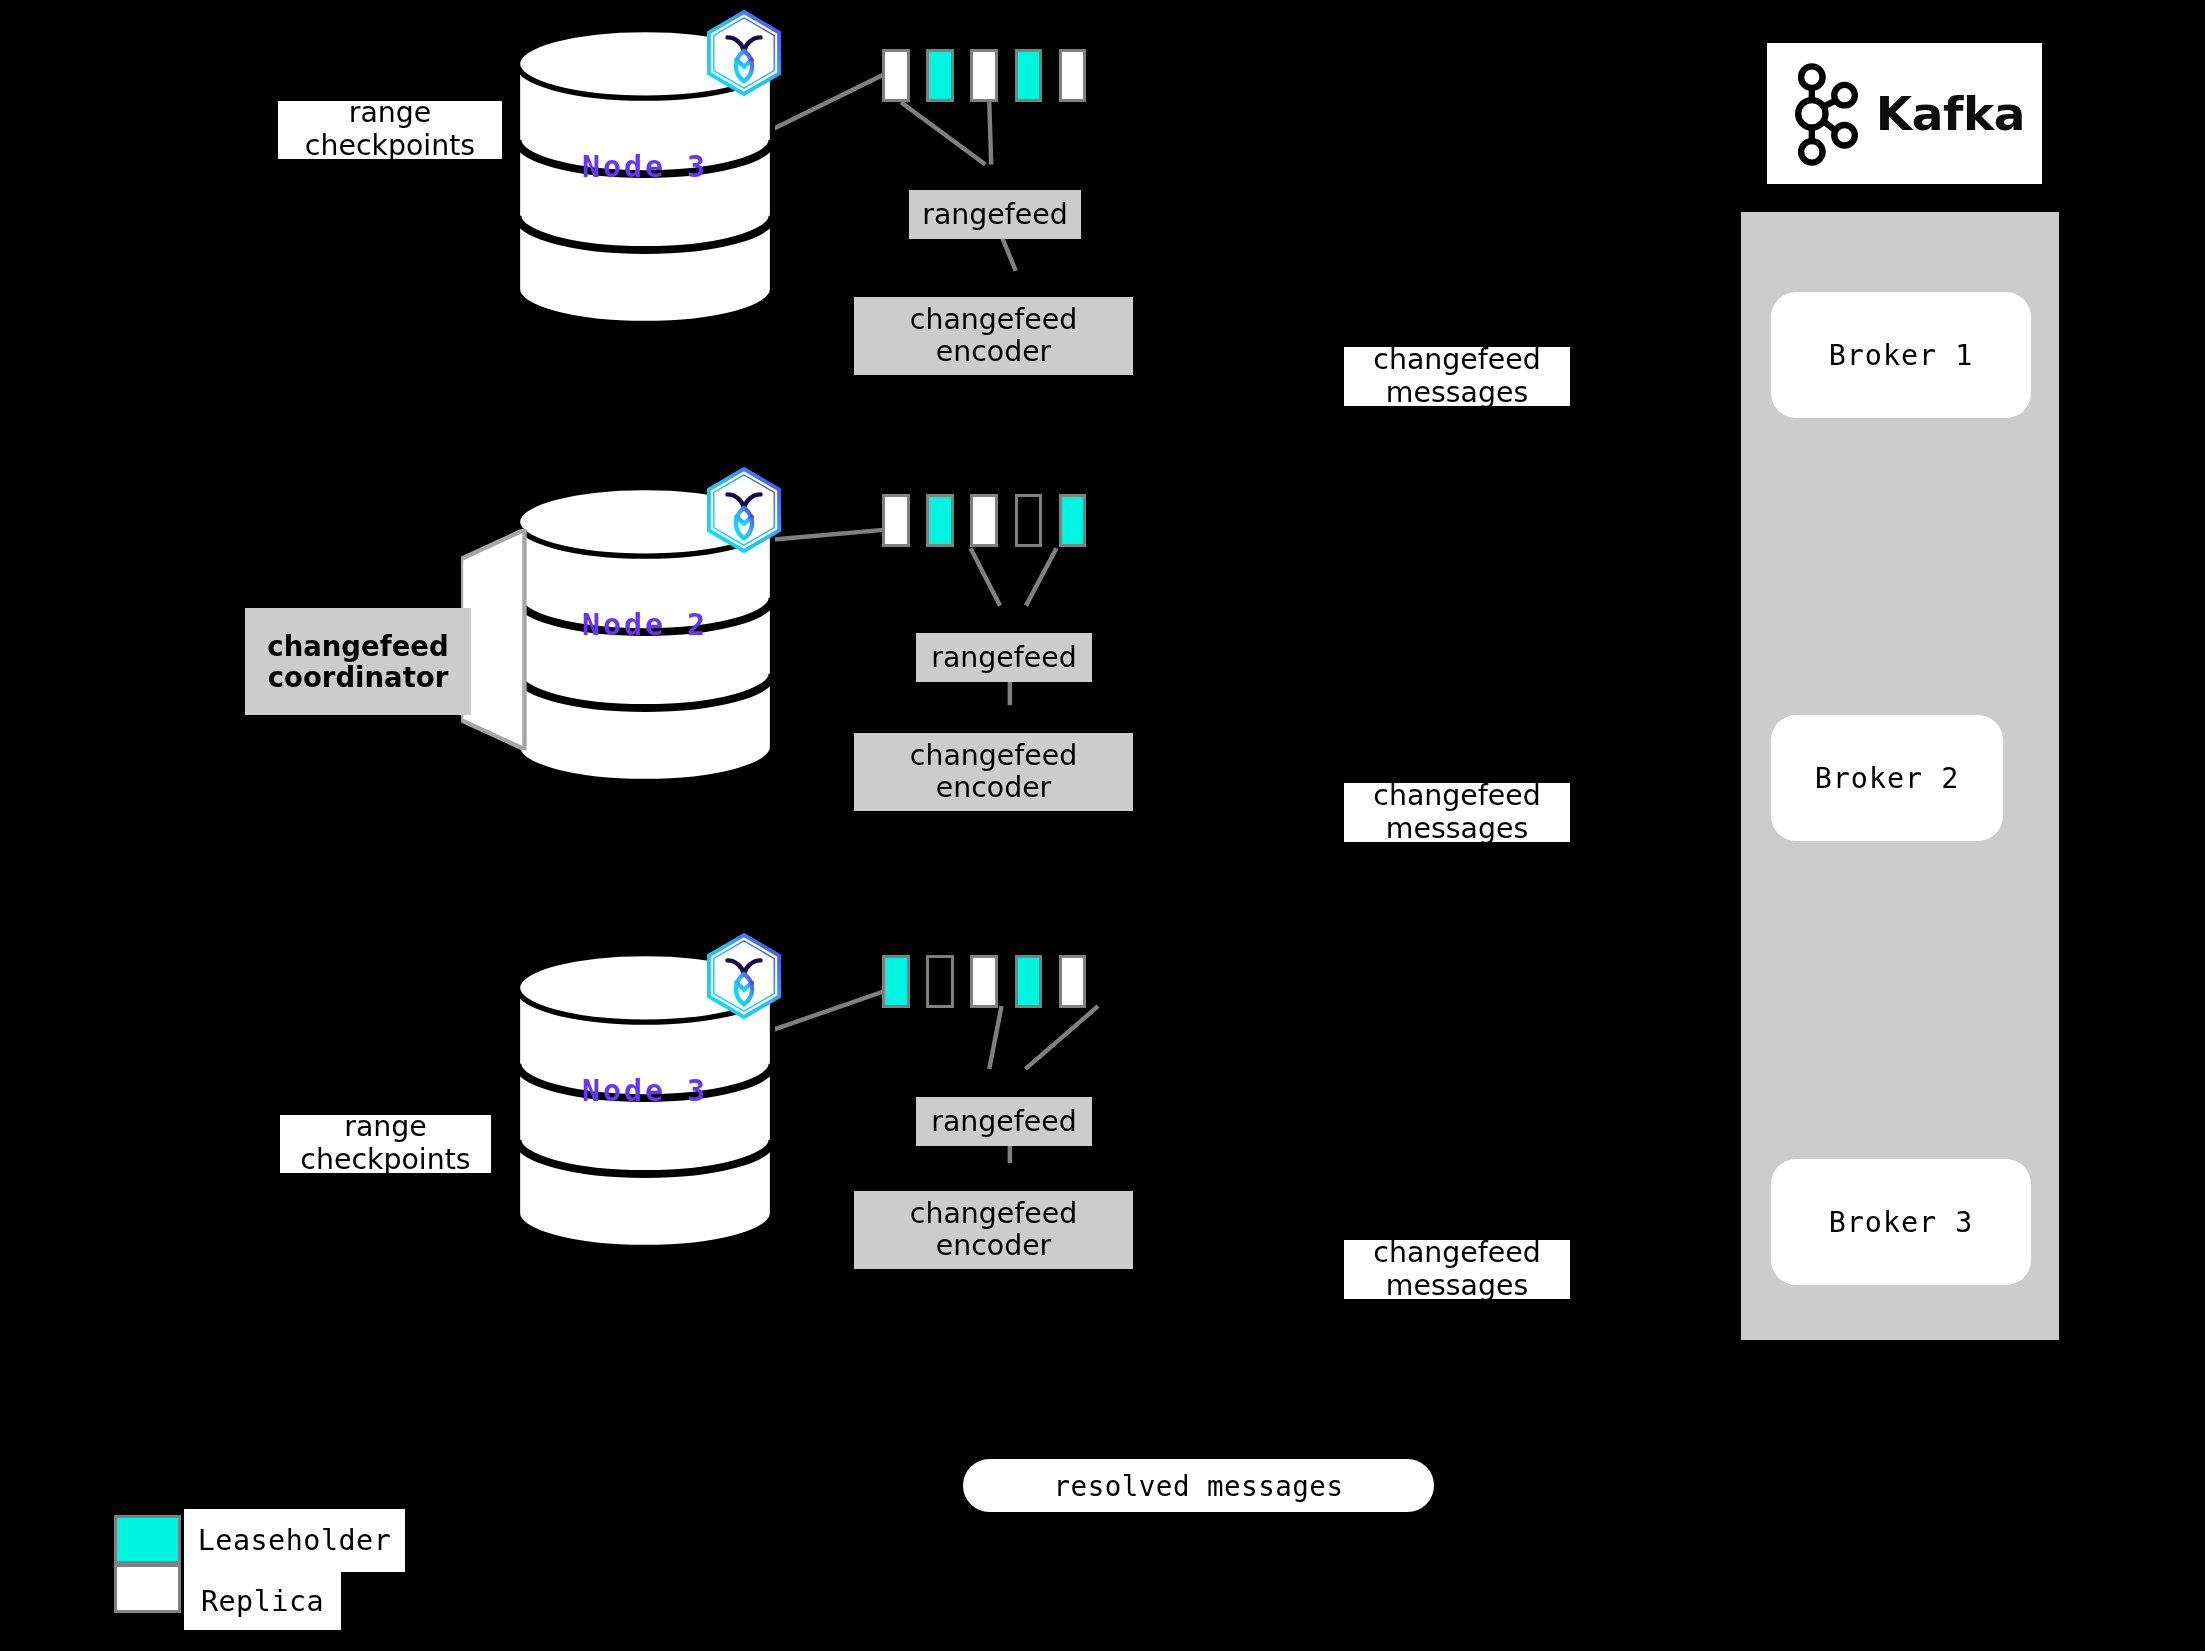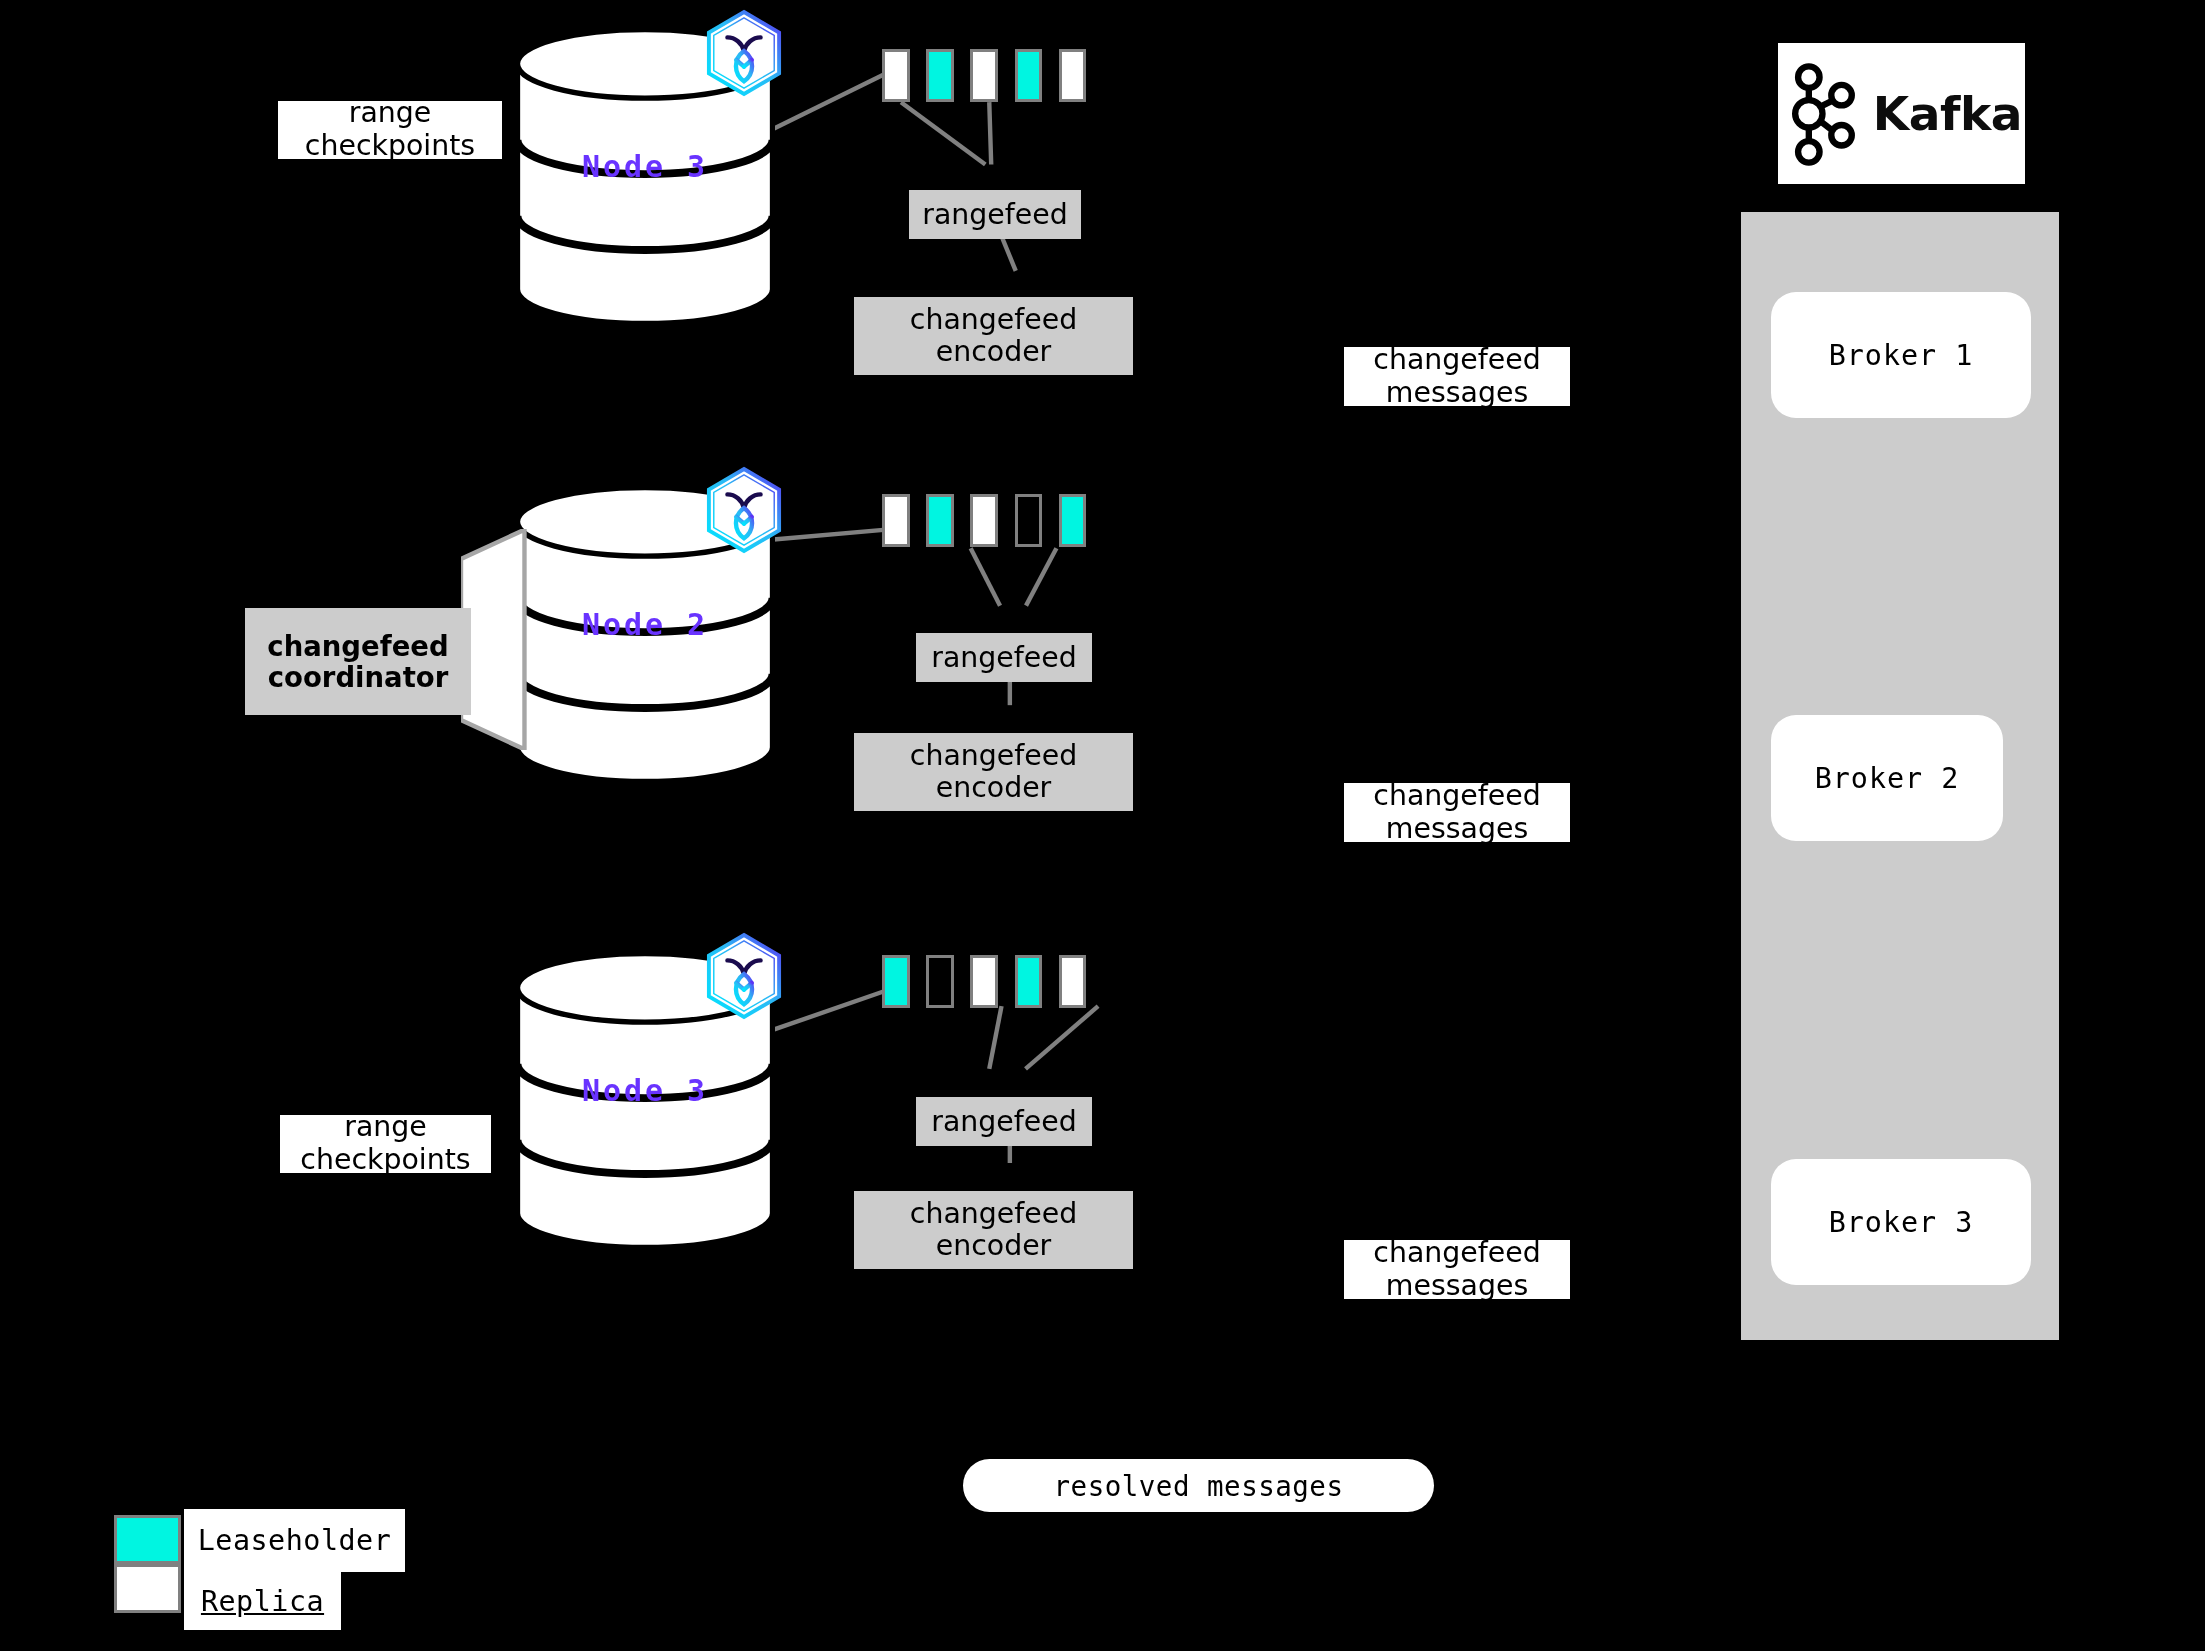--- a/index.html
+++ b/index.html
@@ -357,21 +357,21 @@
 messages</div>
 
   <div class="white-box" style="left:1344px; top:783px; width:226px; height:59px;">changefeed
 messages</div>
 
   <div class="white-box" style="left:1344px; top:1240px; width:226px; height:59px;">changefeed
 messages</div>
 
   <div class="pill" style="left:963px; top:1459px; width:471px; height:53px;">resolved messages</div>
 
-  <div class="kafka-card" style="left:1767px; top:43px; width:247px; height:141px;margin-left:11px;">
+  <div class="kafka-card" style="left:1767px; top:43px; width:275px; height:141px;">
     <svg width="83" height="105" viewBox="0 0 170 215">
       <g fill="none" stroke="#000000" stroke-width="13">
         <line x1="57" y1="47" x2="57" y2="105"></line>
         <line x1="57" y1="105" x2="118" y2="75"></line>
         <line x1="57" y1="105" x2="118" y2="152"></line>
         <line x1="57" y1="105" x2="57" y2="178"></line>
       </g>
       <g fill="#FFFFFF" stroke="#000000" stroke-width="13">
         <circle cx="57" cy="33" r="22"></circle>
         <circle cx="57" cy="108" r="28"></circle>
@@ -388,16 +388,16 @@
   <div class="broker" style="left:1771px; top:292px; width:260px; height:126px;">Broker 1</div>
 
   <div class="broker" style="left:1771px; top:715px; width:232px; height:126px;">Broker 2</div>
 
   <div class="broker" style="left:1771px; top:1159px; width:260px; height:126px;">Broker 3</div>
 
   <div class="legend-swatch leaseholder" style="left:114px; top:1515px; width:67px; height:49px;"></div>
   <div class="legend-swatch replica" style="left:114px; top:1564px; width:67px; height:49px;"></div>
 
   <div class="legend-text" style="left:184px; top:1509px; width:221px; height:63px;">Leaseholder</div>
-  <div class="legend-text" style="left:184px; top:1572px; width:157px; height:58px;text-decoration:underline;">Replica</div>
+  <div class="legend-text" style="left:184px; top:1572px; width:157px; height:58px;">Replica</div>
 
 </div>
 
 
 </body></html>

